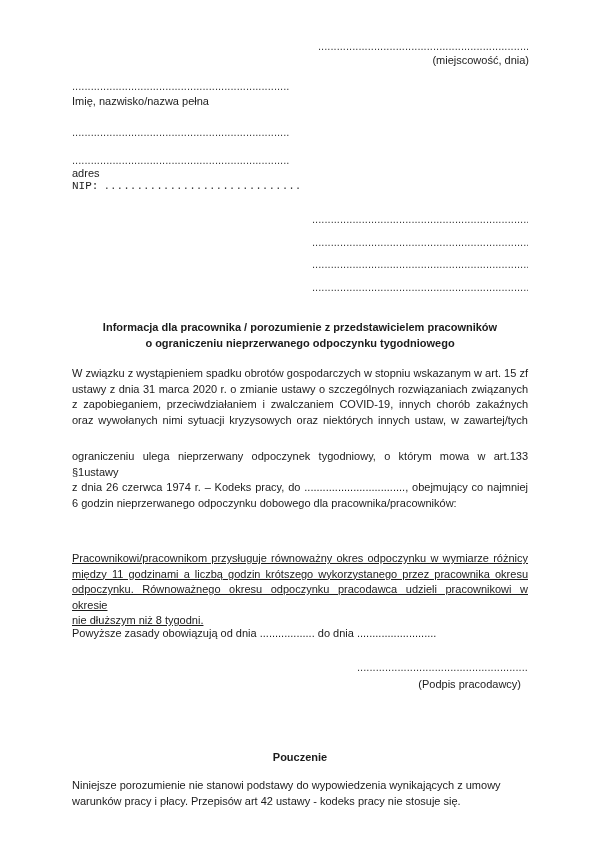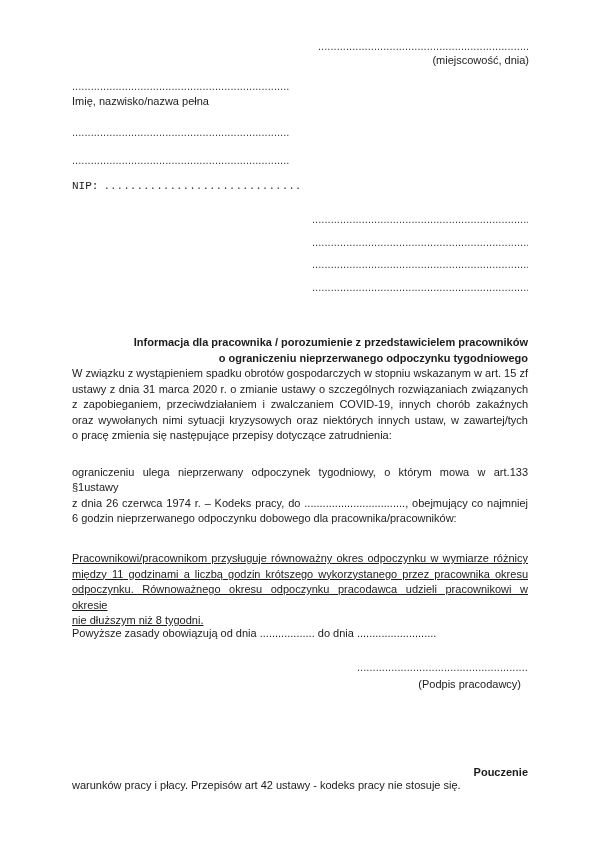--- a/index.html
+++ b/index.html
@@ -19,57 +19,57 @@
     height: 12px;
     overflow: hidden;
     white-space: nowrap;
     color: #3a3a3a;
     letter-spacing: 0.05px;
   }
   .lbl { line-height: 14px; }
   .line { line-height: 15.5px; }
   .jline { text-align: justify; text-align-last: justify; }
   .bold { font-weight: bold; }
-  .center { text-align: right; margin-top: 15px; }
+  .center { text-align: center; }
   .rightal { text-align: right; }
   .nip-dots { padding-left: 5px; color: #3a3a3a; }
 </style>
 </head>
 <body>
 
 <div class="page">
 
   <div class="abs dots" style="left:318px; top:41px; width:210px;">....................................................................</div>
   <div class="abs lbl rightal" style="left:318px; top:53px; width:211px;">(miejscowość, dnia)</div>
 
   <div class="abs dots" style="left:72px; top:81px; width:218px;">.......................................................................</div>
   <div class="abs lbl" style="left:72px; top:94px; width:260px;">Imię, nazwisko/nazwa pełna</div>
   <div class="abs dots" style="left:72px; top:127px; width:218px;">.......................................................................</div>
   <div class="abs dots" style="left:72px; top:155px; width:218px;">.......................................................................</div>
+  <div class="abs lbl" style="left:72px; top:166px; width:260px;">adres</div>
   <div class="abs lbl" style="left:72px; top:179px; width:230px; white-space:nowrap; overflow:hidden;font-family:Liberation Mono, monospace;">
     <span>NIP:</span><span class="nip-dots">.........................................................</span>
   </div>
 
   <div class="abs dots" style="left:312px; top:214px; width:216px;">......................................................................</div>
   <div class="abs dots" style="left:312px; top:237px; width:216px;">......................................................................</div>
   <div class="abs dots" style="left:312px; top:259px; width:216px;">......................................................................</div>
   <div class="abs dots" style="left:312px; top:282px; width:216px;">......................................................................</div>
 
   <div class="abs bold center" style="left:72px; top:320px; width:456px;">
     <div class="line">Informacja dla pracownika / porozumienie z przedstawicielem pracowników</div>
     <div class="line">o ograniczeniu nieprzerwanego odpoczynku tygodniowego</div>
   </div>
 
   <div class="abs" style="left:72px; top:366px; width:456px;">
     <div>
       <div class="line jline">W związku z wystąpieniem spadku obrotów gospodarczych w stopniu wskazanym w art. 15 zf</div>
       <div class="line jline">ustawy z dnia 31 marca 2020 r. o zmianie ustawy o szczególnych rozwiązaniach związanych</div>
       <div class="line jline">z zapobieganiem, przeciwdziałaniem i zwalczaniem COVID-19, innych chorób zakaźnych</div>
       <div class="line jline">oraz wywołanych nimi sytuacji kryzysowych oraz niektórych innych ustaw, w zawartej/tych</div>
-      <div class="line">o pracę zmienia się następujące przepisy dotyczące zatrudnienia:</div>
     </div>
     <div style="margin-top:21px;">
       <div class="line jline">ograniczeniu ulega nieprzerwany odpoczynek tygodniowy, o którym mowa w art.133 §1ustawy</div>
       <div class="line jline">z dnia 26 czerwca 1974 r. – Kodeks pracy, do ................................., obejmujący co najmniej</div>
       <div class="line">6 godzin nieprzerwanego odpoczynku dobowego dla pracownika/pracowników:</div>
     </div>
   </div>
 
   <div class="abs" style="left:72px; top:551px; width:456px;text-decoration:underline;">
     <div class="line jline">Pracownikowi/pracownikom przysługuje równoważny okres odpoczynku w wymiarze różnicy</div>
@@ -78,16 +78,17 @@
     <div class="line">nie dłuższym niż 8 tygodni.</div>
   </div>
 
   <div class="abs line" style="left:72px; top:626px; width:456px; white-space:nowrap; overflow:hidden;">Powyższe zasady obowiązują od dnia .................. do dnia ..........................</div>
 
   <div class="abs dots" style="left:357px; top:662px; width:171px;">.......................................................</div>
   <div class="abs lbl rightal" style="left:357px; top:677px; width:164px;">(Podpis pracodawcy)</div>
 
   <div class="abs bold center line" style="left:72px; top:750px; width:456px;">Pouczenie</div>
   <div class="abs" style="left:72px; top:778px; width:456px;">
+    <div class="line">Niniejsze porozumienie nie stanowi podstawy do wypowiedzenia wynikających z umowy</div>
     <div class="line">warunków pracy i płacy. Przepisów art 42 ustawy - kodeks pracy nie stosuje się.</div>
   </div>
 
 </div>
 
 </body></html>

